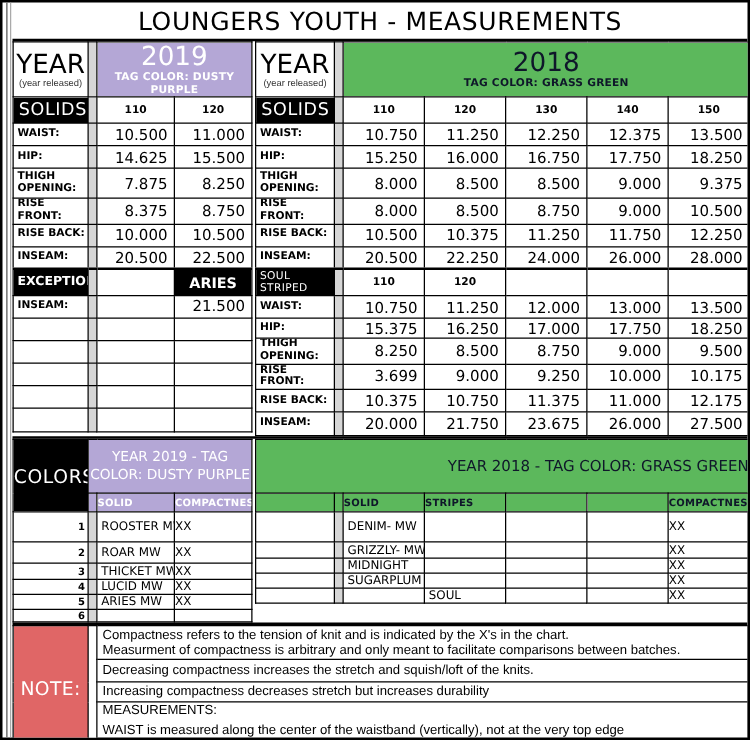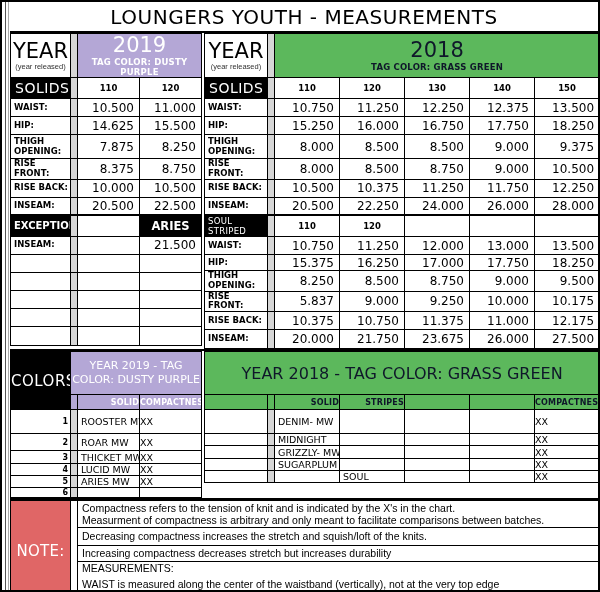--- a/index.html
+++ b/index.html
@@ -26,22 +26,22 @@
   .yr-num{font-size:21px;line-height:1.1;text-align:center;}
   .tag-line{font-size:8.5px;font-weight:bold;text-align:center;letter-spacing:.2px;}
   .sec-label{font-size:14px;padding-left:4px;letter-spacing:.5px;}
   .sec-label-sm{font-size:8.5px;padding-left:3px;letter-spacing:.3px;margin-left:44px;}
   .szh{font-size:8.5px;font-weight:bold;text-align:center;}
   .lbl{font-size:8.5px;font-weight:bold;padding-left:3px;white-space:normal;line-height:1.15;}
   .val{font-size:12px;text-align:right;padding-right:5px;white-space:nowrap;}
   .thick-top td{border-top:2px solid #000;}
   .colors-cell{font-size:15px;text-align:center;letter-spacing:.5px;}
   .c-title{font-size:11px;text-align:center;line-height:1.25;}
-  .c-title-1line{font-size:16px;text-align:center;}
-  .subh{font-size:8px;font-weight:bold;text-align:right;letter-spacing:.2px;}
+  .c-title-1line{font-size:12px;text-align:right;}
+  .subh{font-size:8px;font-weight:bold;text-align:left;letter-spacing:.2px;}
   .cname{font-size:9.5px;padding-left:3px;white-space:nowrap;}
   .cxx{font-size:9.5px;text-align:left;}
   .cnum{font-size:8px;font-weight:bold;text-align:right;padding-right:2px;}
   .note-cell{font-size:15px;text-align:center;letter-spacing:.3px;}
   .note-txt{font-family:"Liberation Sans",sans-serif;font-size:10.5px;padding-left:4px;line-height:1.18;
             vertical-align:middle;white-space:nowrap;}
   .note-small{font-size:8.5px;letter-spacing:-.1px;}
   .mt2{margin-top:3px;}
 </style>
 </head>
@@ -278,21 +278,21 @@
           <td class="gut"></td>
           <td class="val">8.250</td>
           <td class="val">8.500</td>
           <td class="val">8.750</td>
           <td class="val">9.000</td>
           <td class="val">9.500</td>
         </tr>
         <tr style="height:18px">
           <td class="lbl">RISE FRONT:</td>
           <td class="gut"></td>
-          <td class="val">5.837</td>
+          <td class="val">3.699</td>
           <td class="val">9.000</td>
           <td class="val">9.250</td>
           <td class="val">10.000</td>
           <td class="val">10.175</td>
         </tr>
         <tr style="height:18px">
           <td class="lbl">RISE BACK:</td>
           <td class="gut"></td>
           <td class="val">10.375</td>
           <td class="val">10.750</td>
@@ -399,33 +399,33 @@
         </tr>
         <tr style="height:24px">
           <td></td>
           <td class="gut"></td>
           <td class="cname">DENIM- MW</td>
           <td class="cname"></td>
           <td></td>
           <td></td>
           <td class="cxx">XX</td>
         </tr>
+        <tr style="height:13px">
+          <td></td>
+          <td class="gut"></td>
+          <td class="cname">GRIZZLY- MW</td>
+          <td class="cname"></td>
+          <td></td>
+          <td></td>
+          <td class="cxx">XX</td>
+        </tr>
         <tr style="height:12px">
           <td></td>
           <td class="gut"></td>
           <td class="cname">MIDNIGHT</td>
-          <td class="cname"></td>
-          <td></td>
-          <td></td>
-          <td class="cxx">XX</td>
-        </tr>
-        <tr style="height:13px">
-          <td></td>
-          <td class="gut"></td>
-          <td class="cname">GRIZZLY- MW</td>
           <td class="cname"></td>
           <td></td>
           <td></td>
           <td class="cxx">XX</td>
         </tr>
         <tr style="height:12px">
           <td></td>
           <td class="gut"></td>
           <td class="cname">SUGARPLUM</td>
           <td class="cname"></td>

